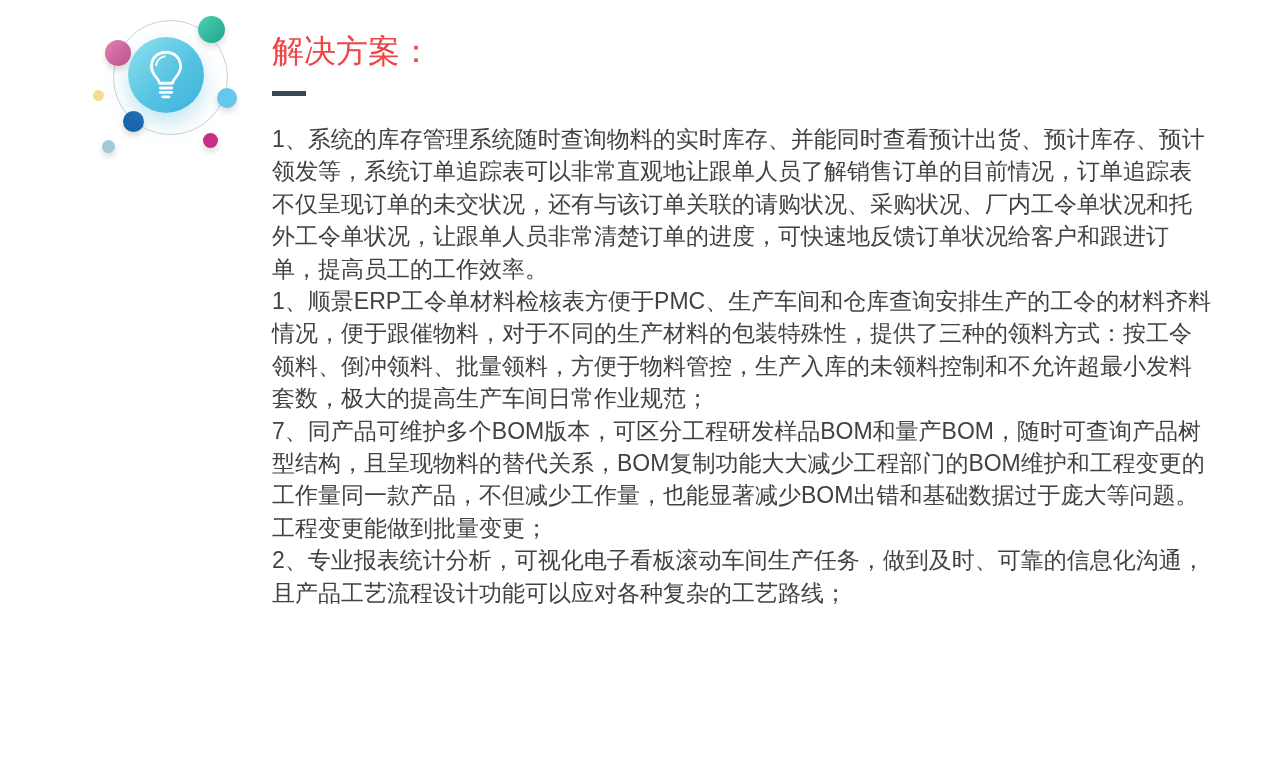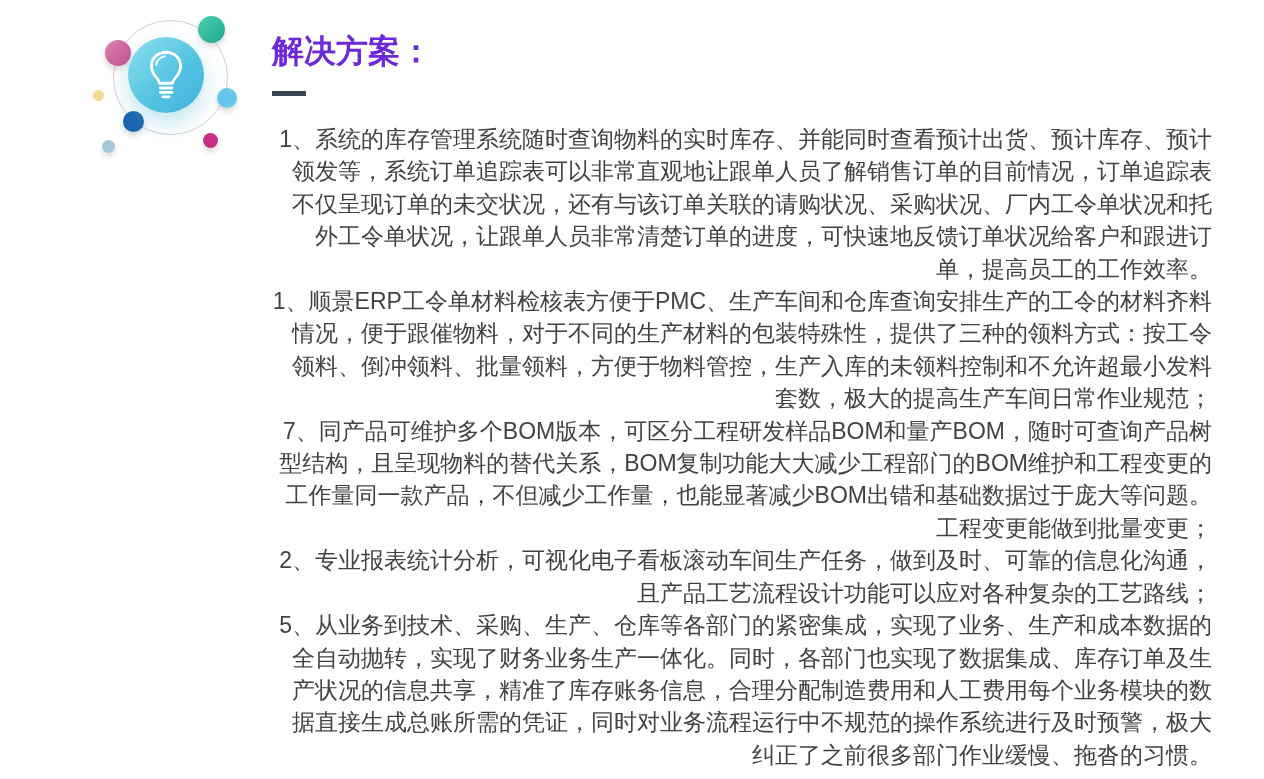--- a/index.html
+++ b/index.html
@@ -62,35 +62,35 @@
   .content {
     position: absolute;
     left: 272px;
     top: 0;
     width: 940px;
   }
   .page-title {
     margin: 33px 0 0 0;
     font-size: 32px;
     line-height: 36px;
-    font-weight: 700;
-    color: #6d28d9;
+    font-weight: 400;
+    color: #ef4444;
   }
   .title-underline {
     width: 34px;
     height: 5px;
     background: #3b4754;
     margin-top: 22px;
   }
   .solution-text {
     margin-top: 27px;
     font-size: 23px;
     line-height: 32.4px;
     color: #424242;
-    text-align: right;
+    text-align: left;
   }
   .solution-text p { margin: 0; padding: 0; }
 </style>
 </head>
 <body>
 
 <div class="icon-cluster">
   <div class="ring"></div>
 
   <div class="dot dot-teal"></div>
@@ -118,15 +118,14 @@
 
 <div class="content">
   <h1 class="page-title">解决方案：</h1>
   <div class="title-underline"></div>
 
   <div class="solution-text">
     <p>1、系统的库存管理系统随时查询物料的实时库存、并能同时查看预计出货、预计库存、预计领发等，系统订单追踪表可以非常直观地让跟单人员了解销售订单的目前情况，订单追踪表不仅呈现订单的未交状况，还有与该订单关联的请购状况、采购状况、厂内工令单状况和托外工令单状况，让跟单人员非常清楚订单的进度，可快速地反馈订单状况给客户和跟进订单，提高员工的工作效率。</p>
     <p>1、顺景ERP工令单材料检核表方便于PMC、生产车间和仓库查询安排生产的工令的材料齐料情况，便于跟催物料，对于不同的生产材料的包装特殊性，提供了三种的领料方式：按工令领料、倒冲领料、批量领料，方便于物料管控，生产入库的未领料控制和不允许超最小发料套数，极大的提高生产车间日常作业规范；</p>
     <p>7、同产品可维护多个BOM版本，可区分工程研发样品BOM和量产BOM，随时可查询产品树型结构，且呈现物料的替代关系，BOM复制功能大大减少工程部门的BOM维护和工程变更的工作量同一款产品，不但减少工作量，也能显著减少BOM出错和基础数据过于庞大等问题。工程变更能做到批量变更；</p>
     <p>2、专业报表统计分析，可视化电子看板滚动车间生产任务，做到及时、可靠的信息化沟通，且产品工艺流程设计功能可以应对各种复杂的工艺路线；</p>
-    <p>5、从业务到技术、采购、生产、仓库等各部门的紧密集成，实现了业务、生产和成本数据的全自动抛转，实现了财务业务生产一体化。同时，各部门也实现了数据集成、库存订单及生产状况的信息共享，精准了库存账务信息，合理分配制造费用和人工费用每个业务模块的数据直接生成总账所需的凭证，同时对业务流程运行中不规范的操作系统进行及时预警，极大纠正了之前很多部门作业缓慢、拖沓的习惯。</p>
   </div>
 </div>
 
 </body></html>

